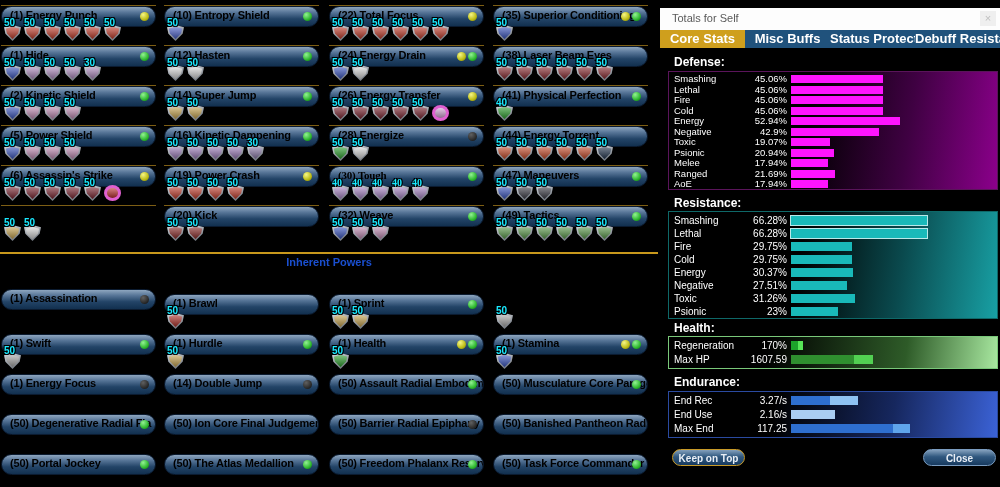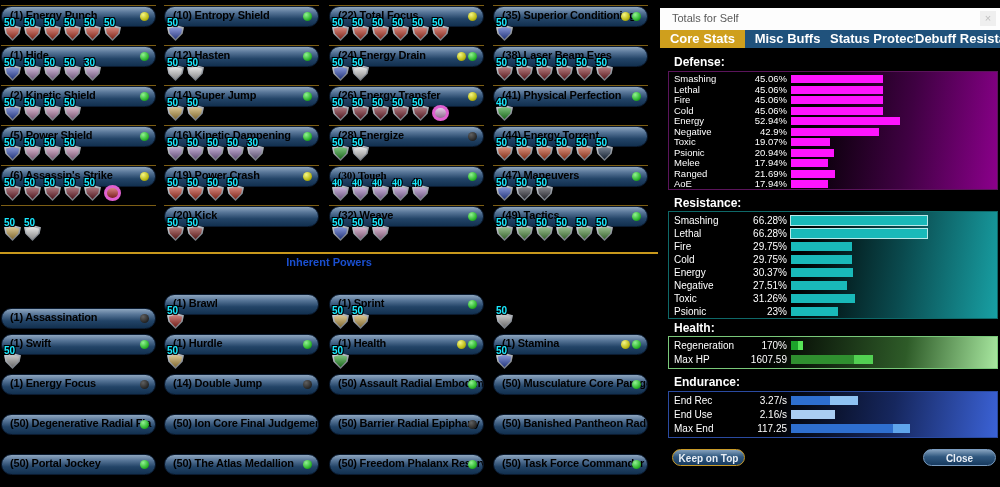--- a/index.html
+++ b/index.html
@@ -651,21 +651,21 @@
           <div class="slot">
             <i class="ico" style="--c: #5a9a4a;"></i>
             <b class="num">50</b>
           </div>
           <div class="slot">
             <i class="ico" style="--c: #5a9a4a;"></i>
             <b class="num">50</b>
           </div>
         </div>
       </div>
-      <div class="power" style="left: 1px; top: 307px;">
+      <div class="power" style="left: 1px; top: 288px;">
         <div class="pbar">
           <span class="pname">(1) Assassination</span>
           <span class="led dark" style="right: 6px;"></span>
         </div>
         <div class="slots"></div>
       </div>
       <div class="power" style="left: 1px; top: 333px;">
         <div class="pbar">
           <span class="pname">(1) Swift</span>
           <span class="led green" style="right: 6px;"></span>

